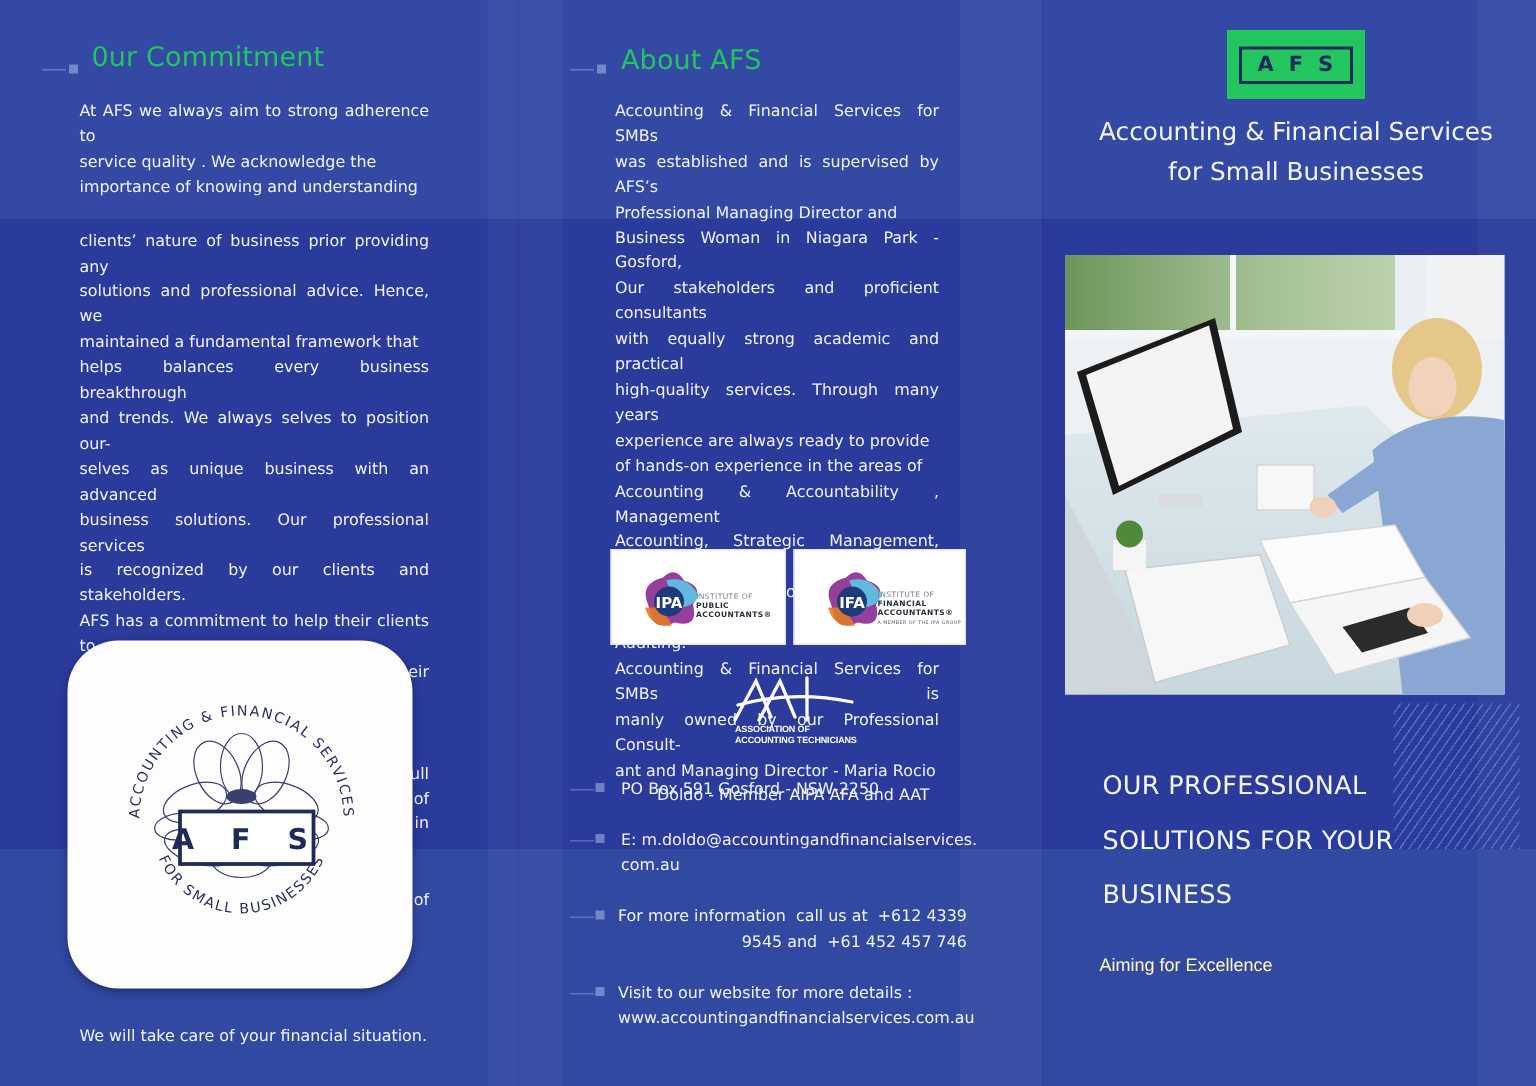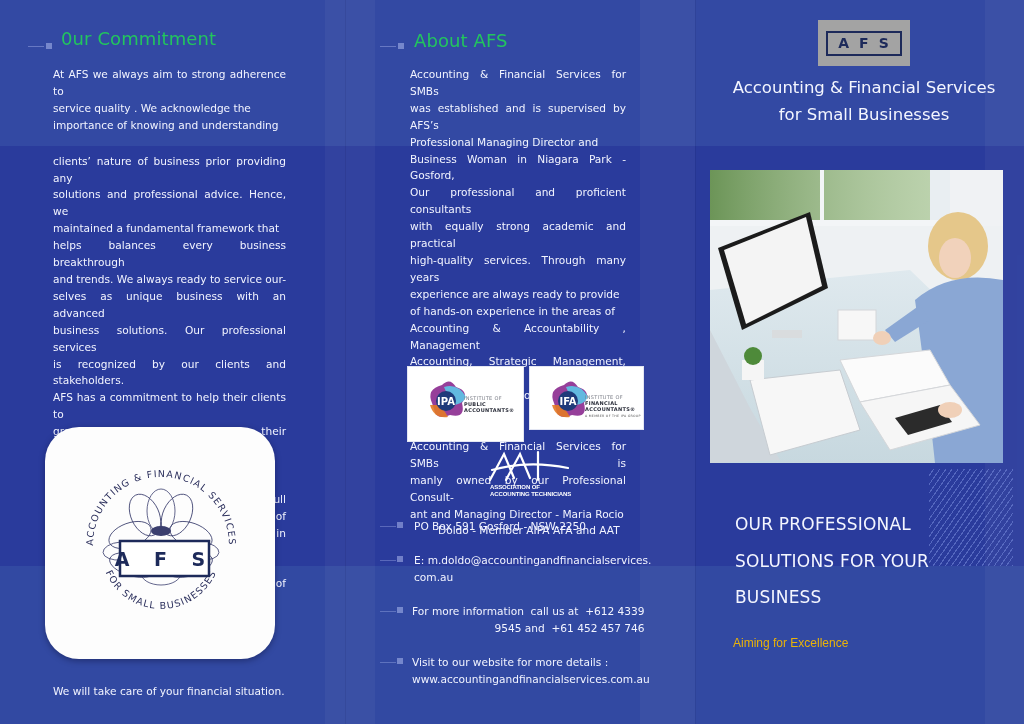--- a/index.html
+++ b/index.html
@@ -110,21 +110,21 @@
     position: absolute;
     height: 1px; width: 16px;
     background: rgba(200,210,255,0.3);
   }
 
   
   .afs-box {
     position: absolute;
     left: 818px; top: 20px;
     width: 92px; height: 46px;
-    background: #a3a3a3;
+    background: #22c55e;
   }
   .afs-box-inner {
     position: absolute;
     left: 8px; top: 11px;
     width: 76px; height: 25px;
     border: 2px solid #1d2a5a;
     color: #1d2a5a;
     font-family: "DejaVu Sans", sans-serif;
     font-weight: bold;
     font-size: 14px;
@@ -163,21 +163,21 @@
     font-size: 17px;
     line-height: 36.5px;
     color: #f4f6ff;
     letter-spacing: 0.2px;
   }
   .aiming {
     position: absolute;
     left: 733px; top: 636px;
     font-family: "Liberation Sans", sans-serif;
     font-size: 12px;
-    color: #eab308;
+    color: #fef9c3;
   }
 </style>
 </head>
 <body>
 
 <div class="band-top"></div>
 <div class="band-mid"></div>
 <div class="band-bot"></div>
 <div class="vstripe" style="left:325px;width:50px;"></div>
 <div class="vstripe" style="left:640px;width:55px;"></div>
@@ -192,21 +192,21 @@
 
   <div class="body-text" id="left-body" style="left:53px;top:66px;width:233px;">
     <div id="left-p1">
         <div style="text-align: justify; text-align-last: justify; white-space: normal;">At AFS we always aim to strong adherence to</div>
         <div style="text-align: justify; text-align-last: left; white-space: normal;">service quality .  We acknowledge the</div>
         <div style="text-align: justify; text-align-last: left; white-space: normal;">importance of knowing and understanding</div>
         <div style="text-align: justify; text-align-last: justify; white-space: normal; margin-top: 19px;">clients’ nature of business prior providing any</div>
         <div style="text-align: justify; text-align-last: justify; white-space: normal;">solutions and professional advice.   Hence, we</div>
         <div style="text-align: justify; text-align-last: left; white-space: normal;">maintained a fundamental framework that</div>
         <div style="text-align: justify; text-align-last: justify; white-space: normal;">helps balances every business breakthrough</div>
-        <div style="text-align: justify; text-align-last: justify; white-space: normal;">and trends. We always ready to service our-</div>
+        <div style="text-align: justify; text-align-last: justify; white-space: normal;">and trends. We always selves to position our-</div>
         <div style="text-align: justify; text-align-last: justify; white-space: normal;">selves as unique business with an advanced</div>
         <div style="text-align: justify; text-align-last: justify; white-space: normal;">business solutions.  Our professional services</div>
         <div style="text-align: justify; text-align-last: justify; white-space: normal;">is recognized by our clients and stakeholders.</div>
         <div style="text-align: justify; text-align-last: justify; white-space: normal;">AFS has a commitment to help their clients to</div>
         <div style="text-align: justify; text-align-last: justify; white-space: normal;">grow their business and manage their business</div>
         <div style="text-align: justify; text-align-last: left; white-space: normal;">finance with a professional advice.</div>
       </div>
     <div class="gap"></div>
     <div id="left-p2">
         <div style="text-align: justify; text-align-last: justify; white-space: normal;">To that end, we have developed a full range of</div>
@@ -257,39 +257,39 @@
 <span class="heading-line" style="left:380px;top:46px;"></span>
 <span class="heading-marker" style="left:398px;top:43px;"></span>
 <h2 class="heading" style="left:414px;top:30px;">About AFS</h2>
 
 <div class="body-text" style="left:410px;top:66px;width:216px;">
   <div id="mid-p1">
       <div style="text-align: justify; text-align-last: left; white-space: normal;">Accounting &amp; Financial Services for SMBs</div>
       <div style="text-align: justify; text-align-last: justify; white-space: normal;">was established  and is supervised by AFS’s</div>
       <div style="text-align: justify; text-align-last: left; white-space: normal;">Professional Managing Director  and</div>
       <div style="text-align: justify; text-align-last: left; white-space: normal;">Business Woman in Niagara Park - Gosford,</div>
-      <div style="text-align: justify; text-align-last: justify; white-space: normal;">Our professional and proficient consultants</div>
+      <div style="text-align: justify; text-align-last: justify; white-space: normal;">Our stakeholders and proficient consultants</div>
       <div style="text-align: justify; text-align-last: justify; white-space: normal;">with equally strong academic and practical</div>
       <div style="text-align: justify; text-align-last: left; white-space: normal;">high-quality services. Through many years</div>
       <div style="text-align: justify; text-align-last: left; white-space: normal;">experience are always ready to provide</div>
       <div style="text-align: justify; text-align-last: left; white-space: normal;">of hands-on experience in the areas of</div>
       <div style="text-align: justify; text-align-last: left; white-space: normal;">Accounting &amp; Accountability , Management</div>
       <div style="text-align: justify; text-align-last: left; white-space: normal;">Accounting, Strategic Management, Busi-</div>
       <div style="text-align: justify; text-align-last: left; white-space: normal;">ness Plans, Bookkeeping, Risk management</div>
       <div style="text-align: justify; text-align-last: left; white-space: normal;">Auditing.</div>
     </div>
   <div id="mid-p2">
       <div style="text-align: justify; text-align-last: justify; white-space: normal;">Accounting &amp; Financial Services for SMBs is</div>
       <div style="text-align: justify; text-align-last: left; white-space: normal;">manly owned by our Professional Consult-</div>
       <div style="text-align: justify; text-align-last: left; white-space: normal;">ant and Managing Director -  Maria Rocio</div>
       <div style="text-align: justify; text-align-last: left; white-space: normal; margin-left: 28px;">Doldo -  Member AIPA AFA  and AAT</div>
     </div>
 </div>
 
-<div class="accred" style="left:407px;top:366px;width:117px;height:76px;">
+<div class="accred" style="left:407px;top:366px;width:117px;height:64px;">
   <svg width="50" height="50" style="position:absolute;left:14px;top:8px;">
     <path d="M10 28 Q4 14 20 10 Q28 2 34 12 Q48 16 40 28 Q44 44 28 40 Q14 46 12 34 Z" fill="#8b2a8f" opacity="0.9"></path>
     <path d="M22 12 Q36 8 44 22 Q40 30 30 30 Z" fill="#5cc6e8" opacity="0.9"></path>
     <path d="M8 30 Q12 44 26 42 Q22 34 16 30 Z" fill="#e37a26" opacity="0.9"></path>
     <circle cx="24" cy="26" r="10" fill="#1f3a7a"></circle>
     <text x="24" y="30" text-anchor="middle" font-family="DejaVu Sans, sans-serif" font-size="10" font-weight="bold" fill="#ffffff" id="ipa-badge">IPA</text>
   </svg>
   <div class="accred-text" style="left:56px;top:28px;">
     <span>INSTITUTE OF</span>
     <b>PUBLIC</b>

